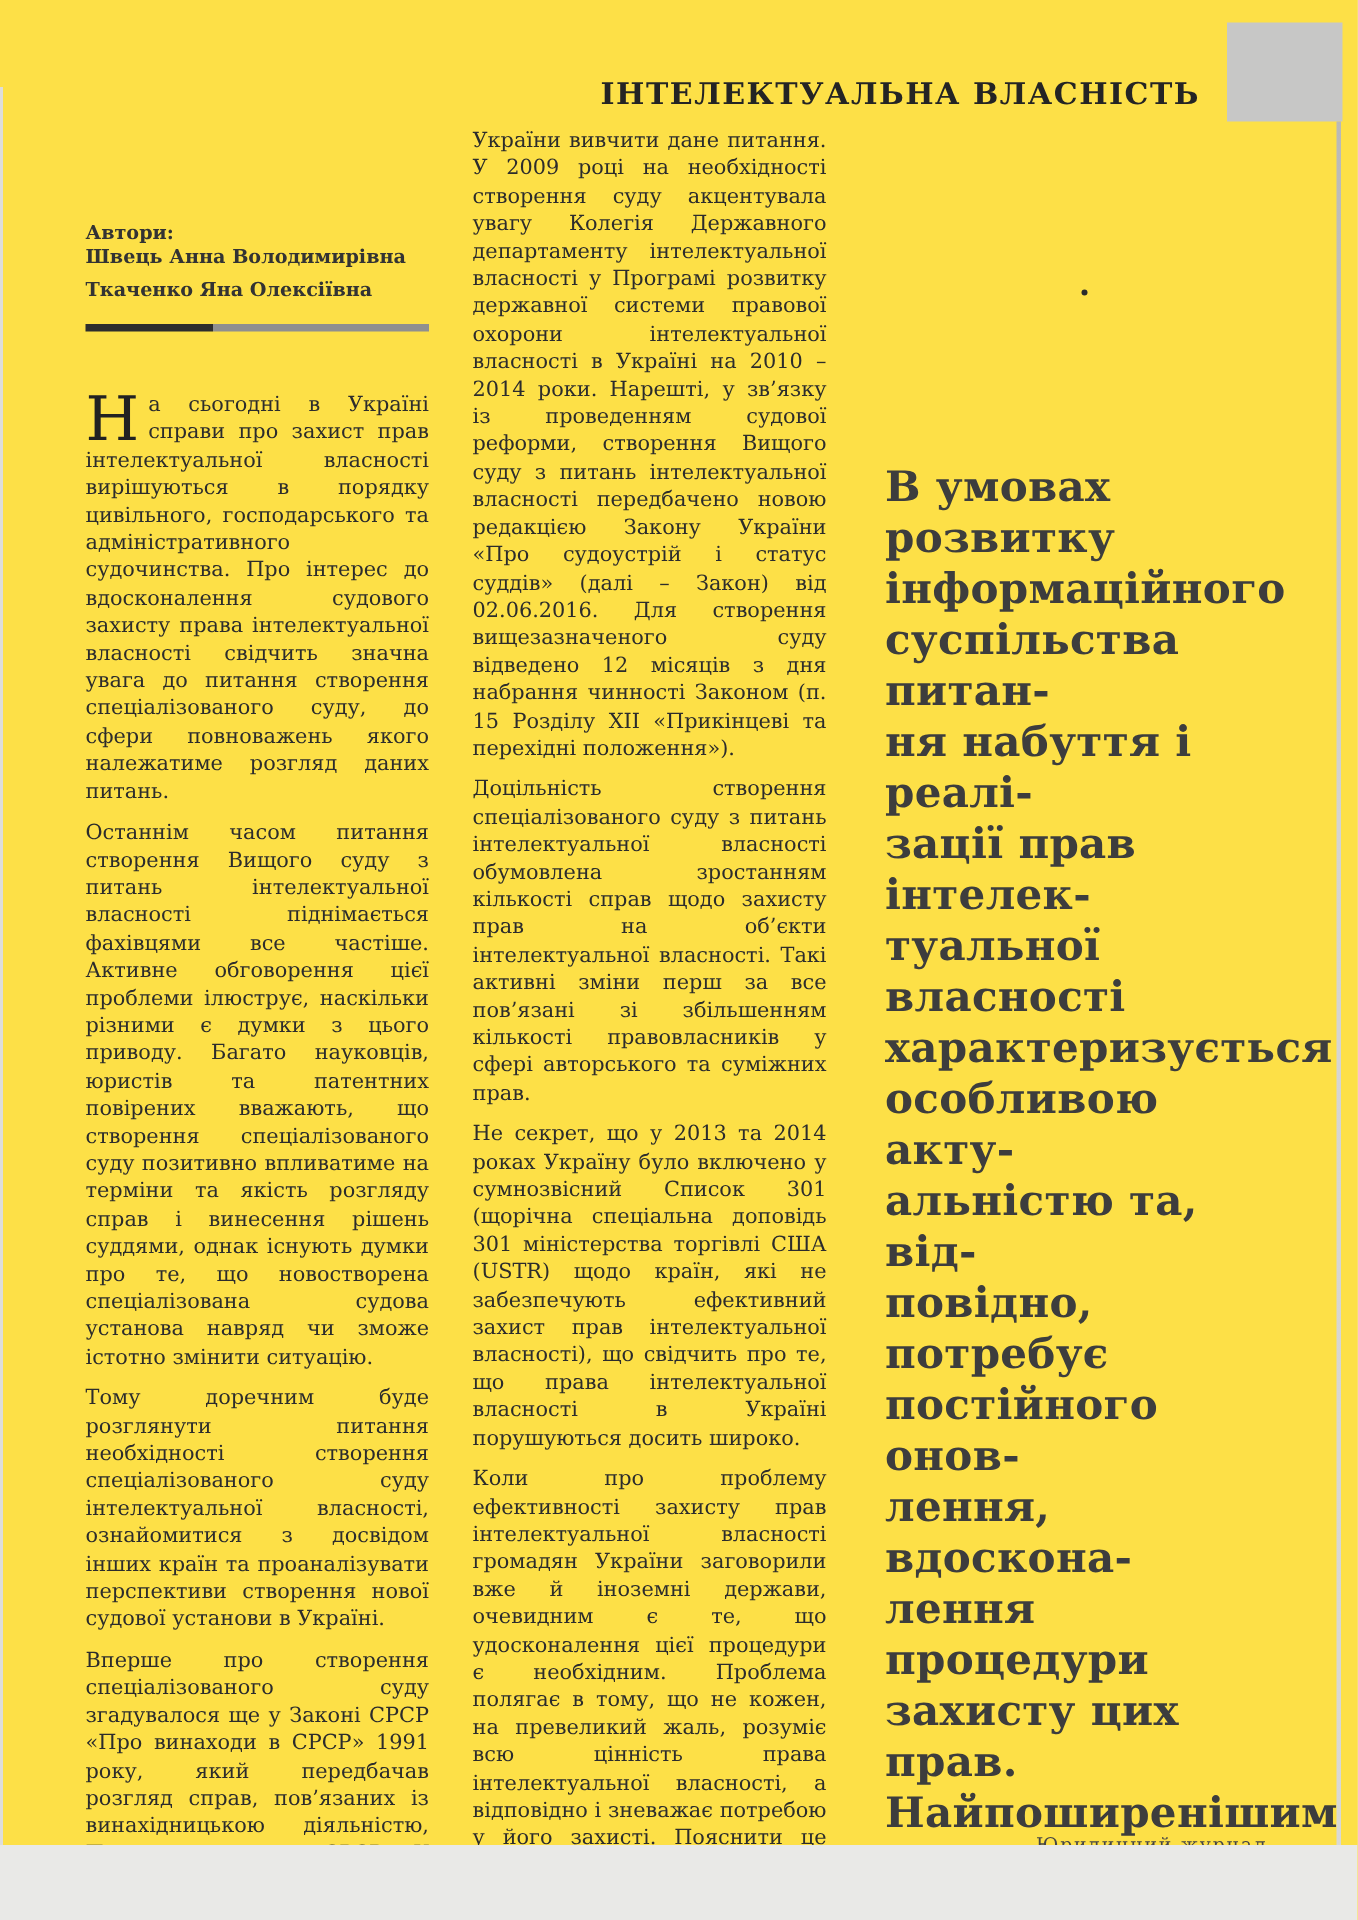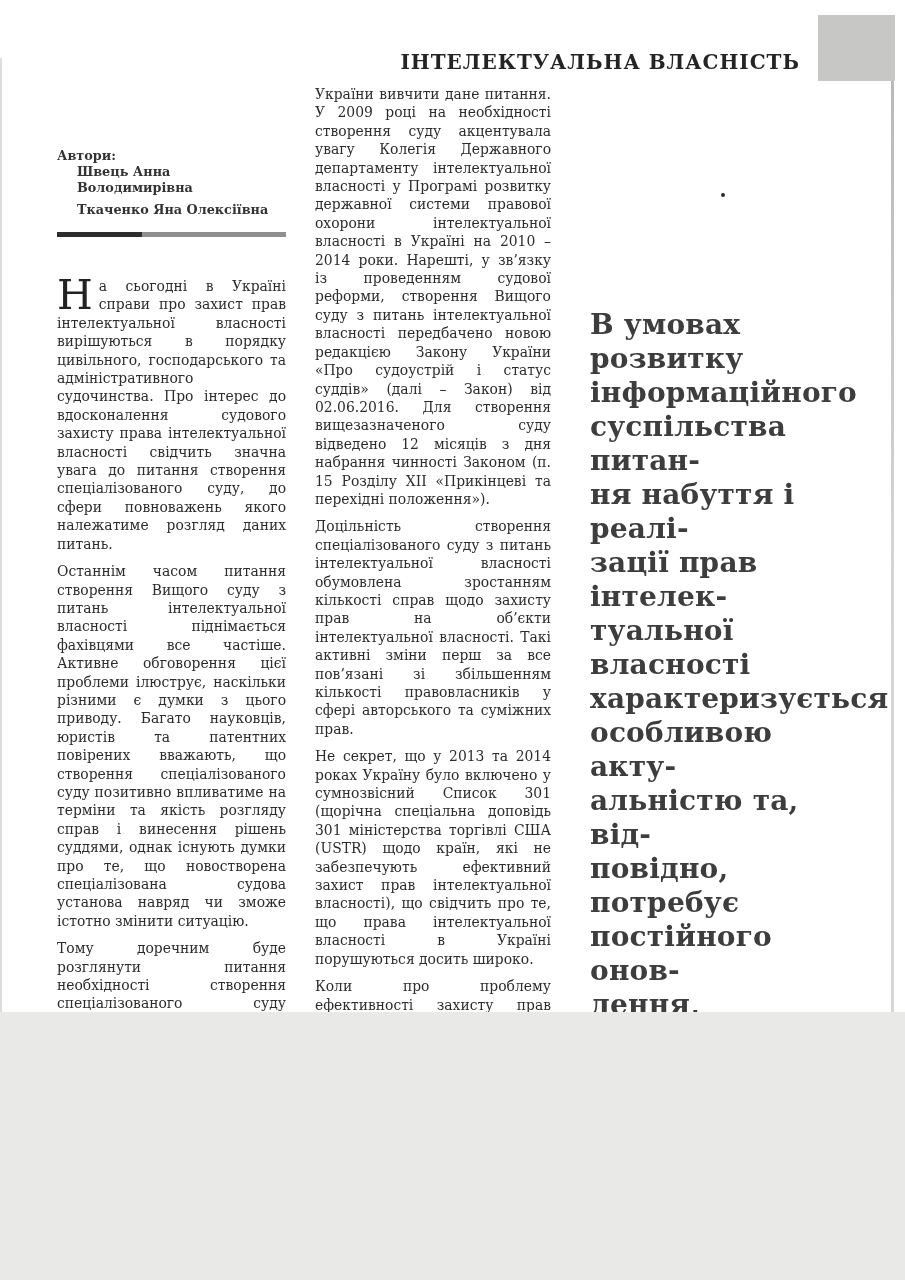--- a/index.html
+++ b/index.html
@@ -2,22 +2,22 @@
 <html lang="uk"><head>
 <meta charset="utf-8">
 <style>
   html,body{margin:0;padding:0;}
   body{
     width:905px;height:1280px;
     background:#e9e9e7;
     font-family:"DejaVu Serif","Liberation Serif",serif;
   }
   .page{
-    position:relative;width:905px;height:1012px;
-    background:#ffffff;overflow:hidden;
+    position:relative;width:905px;height:1230px;
+    background:#fde047;overflow:hidden;
   }
   
   .corner-block{
     position:absolute;top:15px;right:10px;width:77px;height:66px;
     background:#c7c7c6;
   }
   .edge-line{
     position:absolute;top:81px;right:11px;width:3px;height:1160px;
     background:linear-gradient(to bottom,#b9b9b7,#d4d4d1 40%,#d9d9d6);
   }
@@ -38,21 +38,21 @@
   }
   
   .col-left{position:absolute;left:57px;top:148px;width:229px;}
   .col-mid{position:absolute;left:315px;top:85px;width:236px;}
   .col-right{position:absolute;left:590px;top:308px;width:278px;}
   
   .authors{color:#333;font-size:12.8px;line-height:16px;}
   .authors-label{font-weight:700;}
   .author-entry{margin-top:0;}
   .author-entry + .author-entry{margin-top:6px;}
-  .author-name{font-weight:700;margin-left:20px;}
+  .author-name{font-weight:700;}
   .author-details{white-space:pre-line;}
   .divider{
     margin-top:14px;height:5px;width:100%;
     background:linear-gradient(to right,#2d2d2d 0%,#2d2d2d 37%,#8f8f8f 37%,#8f8f8f 100%);
   }
   
   .body-text{margin-top:40px;}
   .body-text p, .col-mid p{
     margin:0 0 9px 0;
     font-size:13.9px;line-height:18.4px;

